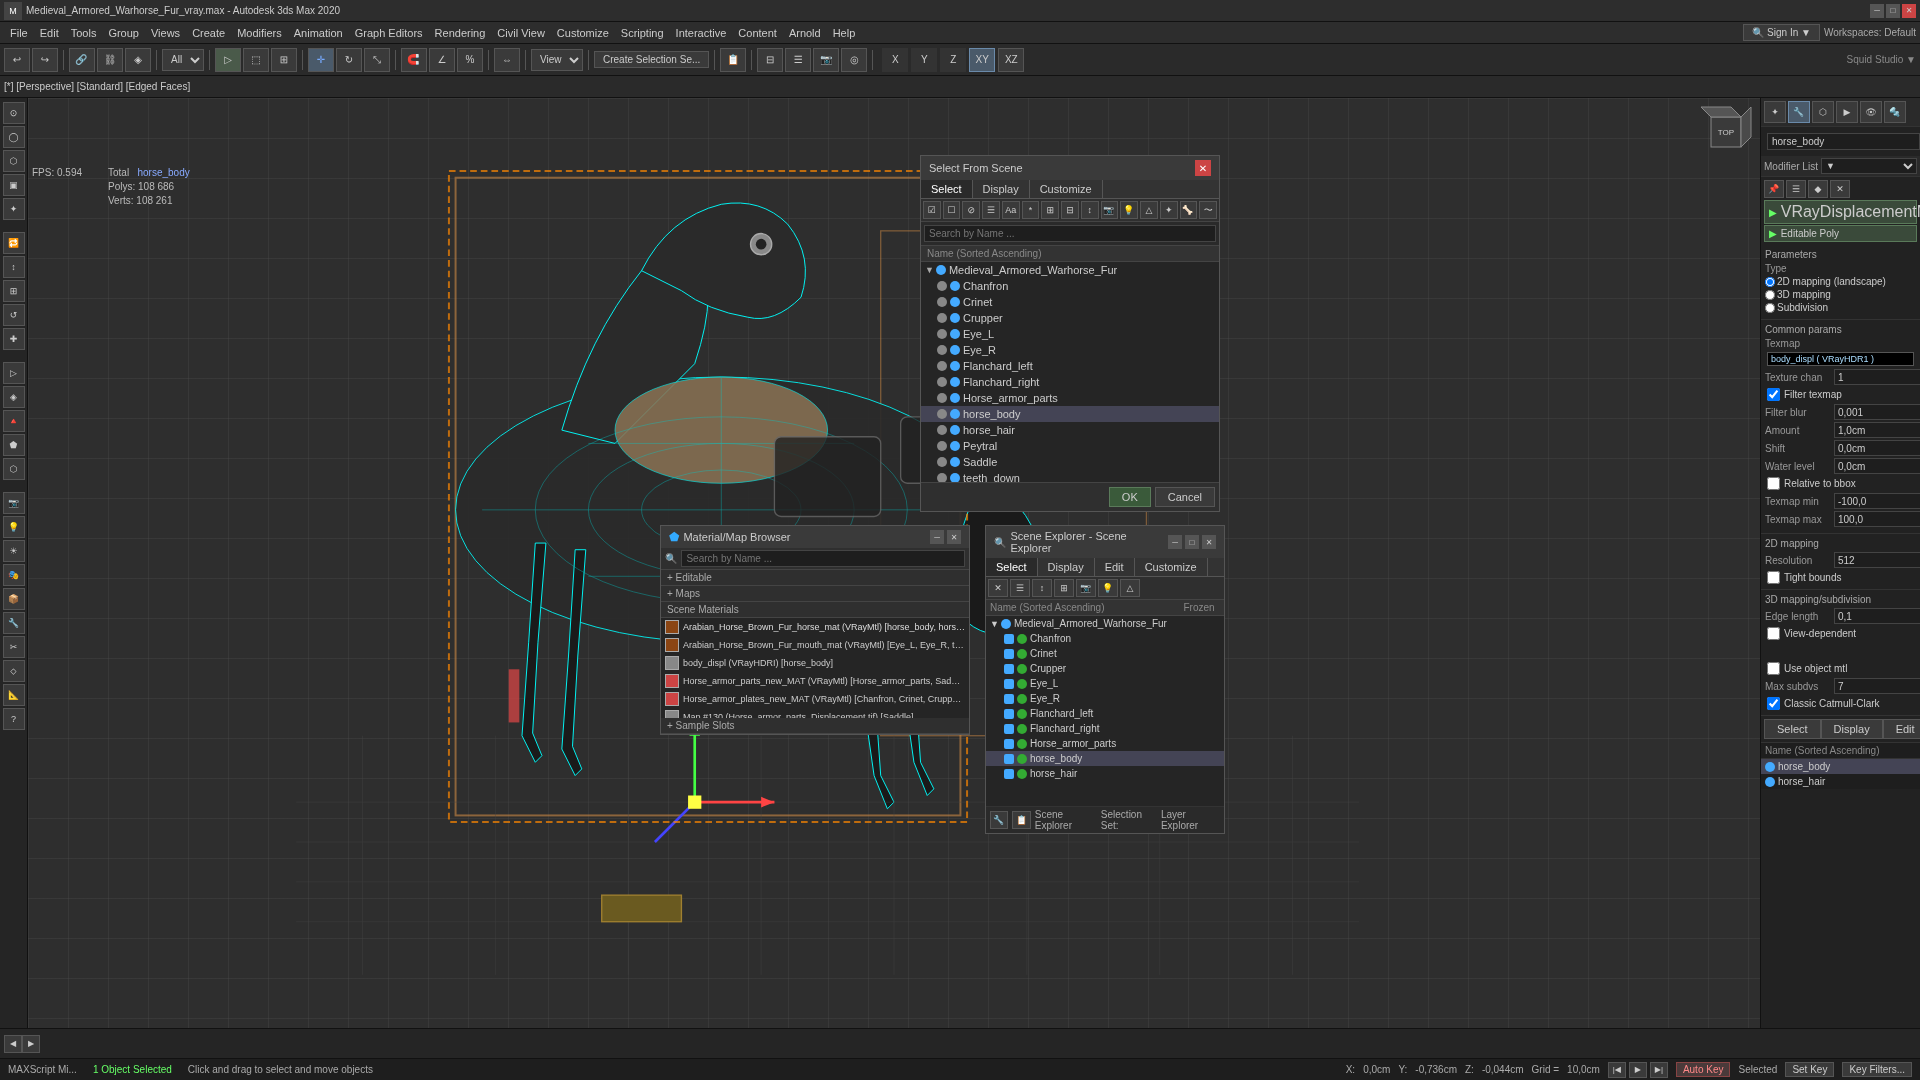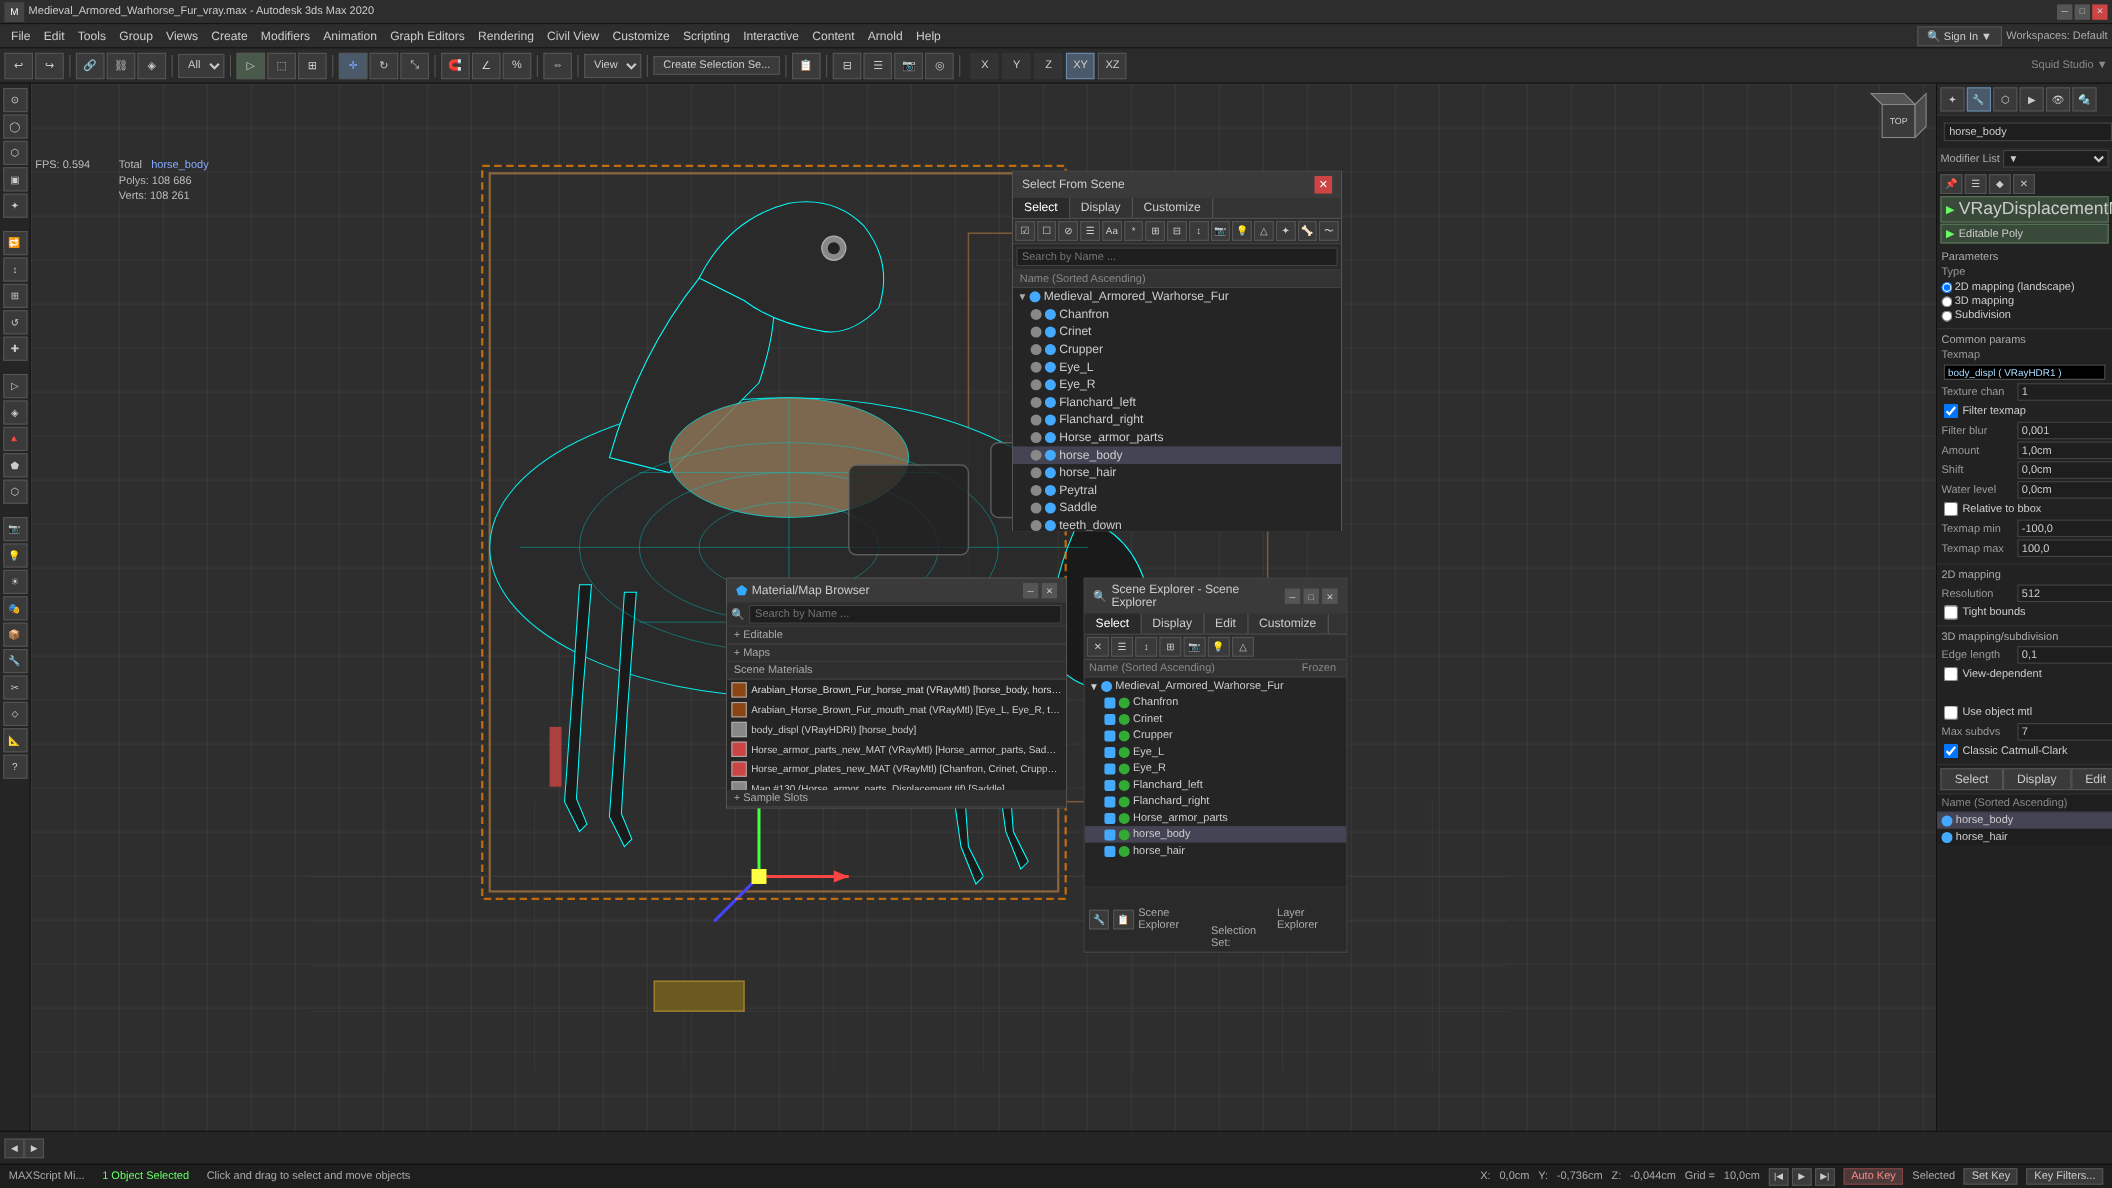--- a/index.html
+++ b/index.html
@@ -593,20 +593,23 @@
       <div class="toolbar-btn" style="background:#333; border:none;">Y</div>
       <div class="toolbar-btn" style="background:#333; border:none;">Z</div>
       <div class="toolbar-btn" style="background:#4a5a6a; border-color:#6a8aaa;">XY</div>
       <div class="toolbar-btn" style="background:#3a3a3a;">XZ</div>
     </div>
     <div style="margin-left:auto; display:flex; align-items:center; gap:4px;">
       <span style="color:#888; font-size:10px;">Squid Studio ▼</span>
     </div>
   </div>
 
+  <div id="second-toolbar">
+    <span>[*] [Perspective] [Standard] [Edged Faces]</span>
+  </div>
 
   <div id="content-area">
 
     <div id="viewport-left-sidebar">
       <div class="left-btn">⊙</div>
       <div class="left-btn">◯</div>
       <div class="left-btn">⬡</div>
       <div class="left-btn">▣</div>
       <div class="left-btn">✦</div>
       <div style="height:8px;"></div>
@@ -1031,20 +1034,24 @@
       <span>Saddle</span>
     </div>
     <div class="scene-list-item">
       <span style="display:inline-block;width:12px;"></span>
       <span class="scene-item-icon gray"></span>
       <span class="scene-item-icon blue"></span>
       <span>teeth_down</span>
     </div>
 
   </div>
+  <div class="dialog-footer">
+    <button class="footer-btn ok">OK</button>
+    <button class="footer-btn">Cancel</button>
+  </div>
 </div>
 
 <div id="material-browser-dialog">
   <div class="dialog-titlebar">
     <div style="display:flex;align-items:center;gap:4px;">
       <span style="color:#3af;font-size:12px;">⬟</span>
       <span>Material/Map Browser</span>
     </div>
     <div class="dialog-titlebar-icons">
       <button class="dtitle-btn">─</button>
@@ -1184,16 +1191,16 @@
       <span style="display:inline-block;width:14px;"></span>
       <span style="width:10px;height:10px;background:#4af;border-radius:2px;margin-right:3px;display:inline-block;"></span>
       <span style="width:10px;height:10px;background:#3a3;border-radius:50%;margin-right:3px;display:inline-block;"></span>
       <span style="font-size:10px;">horse_hair</span>
     </div>
   </div>
   <div style="display:flex; align-items:center; padding:2px 4px; background:#2a2a2a; border-top:1px solid #333; gap:4px;">
     <div class="dbar-btn">🔧</div>
     <div class="dbar-btn">📋</div>
     <span style="font-size:10px; color:#aaa;">Scene Explorer</span>
-    <span style="font-size:10px; color:#aaa;margin-top:32px;">Selection Set:</span>
+    <span style="font-size:10px; color:#aaa;">Selection Set:</span>
     <span style="font-size:10px; color:#aaa; margin-left:auto;">Layer Explorer</span>
   </div>
 </div>
 
 </body></html>

